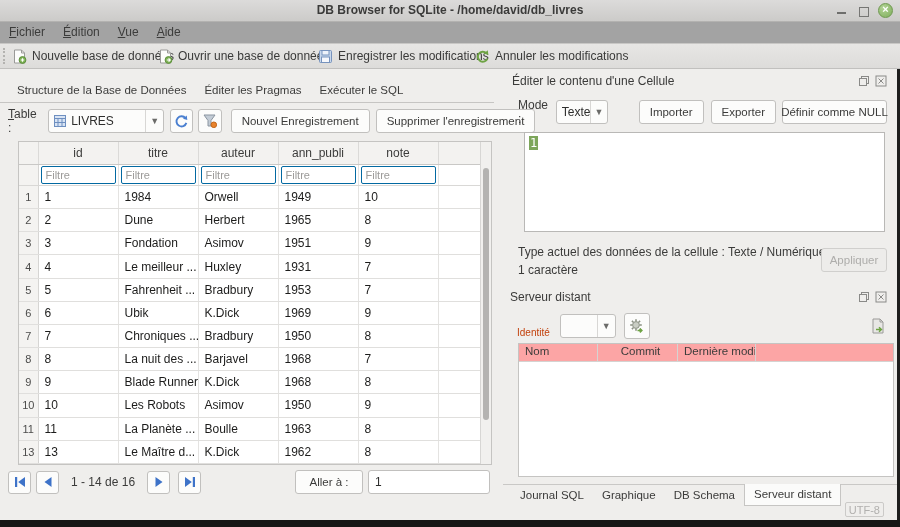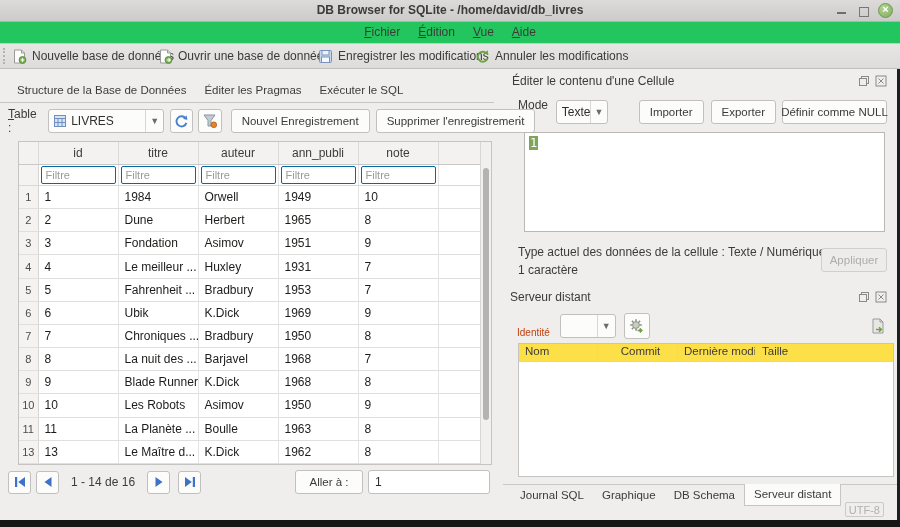--- a/index.html
+++ b/index.html
@@ -15,21 +15,21 @@
     font-size:12px; font-weight:bold; color:#3b3b3a; }
   .win-btn { position:absolute; top:3px; width:16px; height:16px; cursor:default; }
   .win-min { right:50px; } .win-min::before { content:""; position:absolute; left:3px; top:9px; width:9px; height:2px; background:#6e6e6c; }
   .win-max { right:29px; } .win-max::before { content:""; position:absolute; left:4px; top:4px; width:8px; height:8px; border:1.5px solid #77777ured5; border:1.5px solid #767674; }
   .win-close { right:7px; width:15px; height:15px; border-radius:50%;
     background:radial-gradient(circle at 35% 30%, #b2d396, #7fae5b); border:1px solid #6f9950; }
   .win-close::before { content:"×"; position:absolute; left:0; right:0; top:-1px; text-align:center; color:#fff; font-size:11px; font-weight:bold; }
 
   
   .menubar { position:absolute; left:0; top:22px; width:900px; height:22px;
-    background:#22c55e; border-bottom:1px solid #c8c7c5; display:flex; align-items:center; padding-left:0;justify-content:center; }
+    background:#a3a3a3; border-bottom:1px solid #c8c7c5; display:flex; align-items:center; padding-left:0; }
   .menu-item { font-size:12px; color:#3c3c3b; padding:0 9px; line-height:21px; }
   .mn { display:inline-block; } .mn::first-letter { text-decoration:underline; }
 
   
   .toolbar { position:absolute; left:0; top:44px; width:900px; height:25px;
     background:linear-gradient(#e7e6e4,#dddcda); border-bottom:1px solid #c1c0be; }
   .tb-handle { position:absolute; left:3px; top:4px; bottom:4px; width:2px; border-left:2px dotted #b4b3b0; }
   .tb-item { position:absolute; top:0; height:24px; display:flex; align-items:center; gap:5px; font-size:12px; color:#3a3a39; white-space:nowrap; }
   .tb-new { left:12px; } .tb-open { left:158px; } .tb-save { left:318px; } .tb-revert { left:475px; }
 
@@ -90,21 +90,21 @@
   .sel-green { background:#7da65b; color:#fff; padding:0 1px; }
   .info-type { position:absolute; left:15px; top:176px; font-size:12px; color:#3b3b3a; }
   .info-size { position:absolute; left:15px; top:194px; font-size:12px; color:#3b3b3a; }
   .btn[disabled], .btn.disabled { background:#edecea; border-color:#d0cfcd; color:#aeadab; }
   .apply-btn { position:absolute; right:10px; top:179px; width:66px; }
 
   .identity-row { position:absolute; left:14px; top:244px; right:10px; height:26px; display:flex; align-items:center; }
   .identity-row .lbl { font-size:10px; color:#c2410c; margin-right:10px;margin-top:12px; }
 
   .remote-grid { position:absolute; left:15px; top:274px; width:376px; height:134px; border:1px solid #c5c4c2; background:#fff; }
-  .remote-head { display:flex; height:18px; background:#fde047; border-bottom:1px solid #d4d3d1; }
+  .remote-head { display:flex; height:18px; background:#fca5a5; border-bottom:1px solid #d4d3d1; }
   .remote-head .hc { font-size:11.5px; color:#3c3c3b; padding:1px 0 0 6px; border-right:1px solid #d5d4d2; white-space:nowrap; overflow:hidden; }
 
   .bottom-tabs { position:absolute; left:0; top:415px; width:394px; border-top:1px solid #c9c8c6; padding-left:8px; display:flex; }
   .btab { font-size:11.5px; color:#3b3b3a; padding:0 9px; line-height:21px; height:22px; white-space:nowrap; }
   .btab.active { background:#fbfbfa; border:1px solid #c6c5c3; border-top:none; margin-top:-1px; }
 
   .enc-badge { position:absolute; right:16px; bottom:3px; font-size:11px; color:#b1b0ae;
     border:1px solid #cbcac8; border-radius:2px; padding:0 3px; height:15px; line-height:14px; }
 
   svg { display:block; }
@@ -475,21 +475,20 @@
             <path d="M7 12.5h5M10 10.3l2.4 2.2-2.4 2.2" fill="none" stroke="#6ea344" stroke-width="1.5"></path>
           </svg>
       </span>
     </div>
 
     <div class="remote-grid">
       <div class="remote-head">
         <div class="hc" style="width:79px;">Nom</div>
         <div class="hc" style="width:80px;text-align:center;">Commit</div>
         <div class="hc" style="width:78px;">Dernière modific</div>
-        <div class="hc" style="flex:1; border-right:none;">Taille</div>
       </div>
       <div style="height:114px;"></div>
     </div>
 
     <div class="bottom-tabs">
       <div class="btab">Journal SQL</div>
       <div class="btab">Graphique</div>
       <div class="btab">DB Schema</div>
       <div class="btab active">Serveur distant</div>
     </div>

